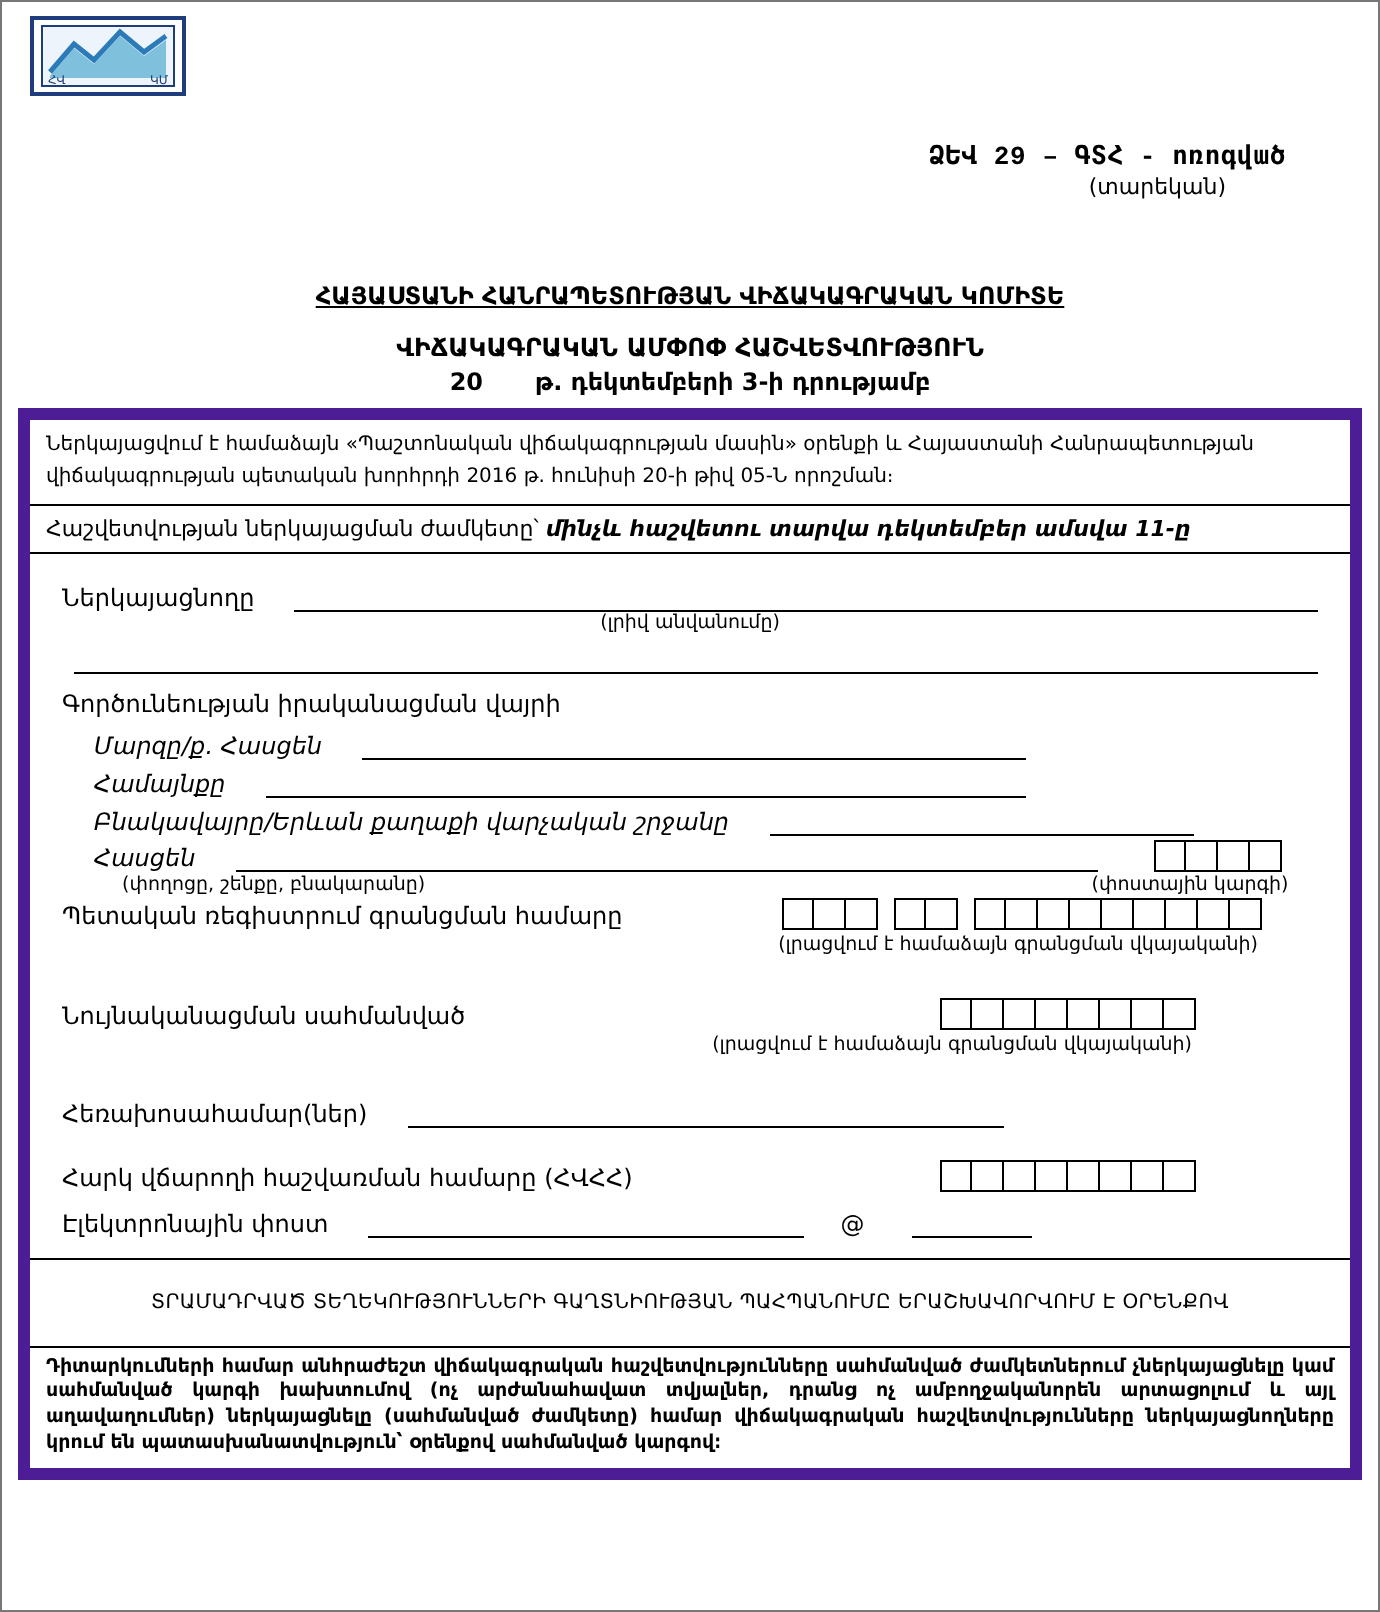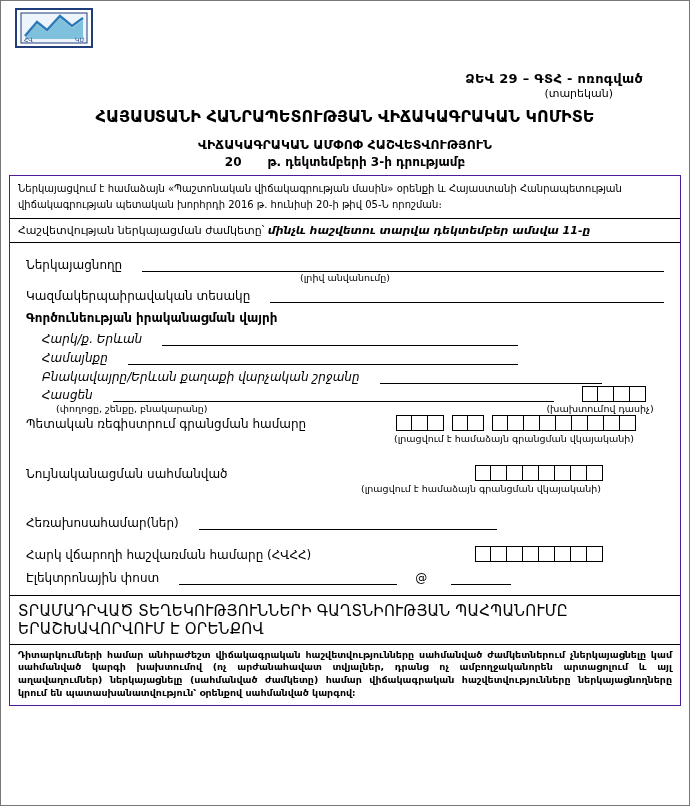--- a/index.html
+++ b/index.html
@@ -6,47 +6,47 @@
   html,body { background:#ffffff; }
   .page {
     width:690px; height:806px; position:relative; overflow:hidden;
     background:#ffffff; color:#000;
     font-family:"DejaVu Sans", sans-serif;
     border:1px solid #777;
   }
   .logo { position:absolute; top:7px; left:14px; }
 
   .form-code-block { margin-top:70px; text-align:right; padding-right:46px; }
-  .form-code { font-weight:bold; font-size:13px; letter-spacing:0.3px; }
+  .form-code { font-weight:bold; font-size:13px; letter-spacing:0.3px;font-family:Liberation Mono, monospace; }
   .form-period { font-size:11px; padding-right:30px; margin-top:1px; }
 
   .title { text-align:center; font-weight:bold; color:#000; }
-  .committee { margin-top:7px; font-size:16px; }
+  .committee { margin-top:41px; font-size:12px;text-decoration:underline; }
   .report { margin-top:11px; font-size:12.5px; }
   .main-title { margin-top:10px; font-size:12.5px; width:648px; margin-left:auto; margin-right:auto; line-height:1.42; }
   .date-line { text-align:center; font-weight:bold; font-size:12px; margin-top:3px; }
   .year-gap { display:inline-block; width:26px; }
 
-  .frame { margin:6px 8px 0; border:1px solid #4c1d95; background:#fff; }
+  .frame { margin:6px 8px 0; border:6px solid #4c1d95; background:#fff; }
   .sec { border-top:1px solid #000; }
   .sec:first-child { border-top:none; }
 
   .legal { font-size:10px; line-height:1.55; padding:5px 8px 6px; }
   .deadline { font-size:11px; padding:5px 8px; }
   .emph { font-weight:bold; font-style:italic; }
 
   .fields { padding:8px 16px 10px; font-size:12px; }
   .row { display:flex; align-items:flex-end;gap:14px; }
   .lbl { white-space:nowrap; }
   .fill { flex:1; border-bottom:1px solid #000; height:15px; margin-left:6px; }
   .hint { font-size:9.5px; line-height:1.25; }
   .tcenter { text-align:center; }
   .tright { text-align:right; }
   .indent { margin-left:16px; font-style:italic; }
-  .bold-head { font-weight:bold; margin-top:8px; }
+  .bold-head { font-weight:normal; margin-top:8px; }
 
   .mt2{margin-top:2px}.mt4{margin-top:4px}.mt6{margin-top:6px}.mt8{margin-top:8px}
   .mt16{margin-top:16px}.mt18{}.mt20{margin-top:20px}
 
   .cells { display:flex; }
   .cell { width:16px; height:16px; border:1px solid #000; background:#fff; }
   .cell + .cell { border-left:none; }
   .postal-cells { margin-left:14px; margin-right:18px; }
   .cellgroups { display:flex; margin-left:auto; margin-right:28px; }
   .cellgroups .cells + .cells { margin-left:8px; }
@@ -59,21 +59,21 @@
   .idcode-hint { margin-right:63px; margin-top:2px; }
 
   .fill-phone { flex:0 0 298px; }
   .fill-email-1 { flex:0 0 218px; }
   .fill-email-2 { flex:0 0 60px; }
   .at-sign { margin:0 4px; }
 
   .mr146 { margin-right:146px; }
   .mr62 { margin-right:62px; }
 
-  .confidentiality { font-size:15px; padding:6px 8px; letter-spacing:0.2px; }
+  .confidentiality { font-size:10px; text-align:center; padding:16px 8px; letter-spacing:0.2px; }
   .footer-note { font-size:9.5px; font-weight:bold; line-height:1.35; padding:4px 8px 5px; text-align:justify; }
 </style>
 </head>
 <body>
 
 <div class="page">
 
   <svg class="logo" width="78" height="40" viewBox="0 0 78 40">
     <rect x="1" y="1" width="76" height="38" fill="#ffffff" stroke="#1f3d7a" stroke-width="2"></rect>
     <rect x="6" y="5" width="66" height="30" fill="#eef4fb" stroke="#1f3d7a" stroke-width="1"></rect>
@@ -105,28 +105,27 @@
 
     <div class="sec fields">
 
       <div class="row mt6">
         <span class="lbl">Ներկայացնողը</span>
         <span class="fill"></span>
       </div>
       <div class="hint tcenter">(լրիվ անվանումը)</div>
 
       <div class="row mt4">
-        <span class="lbl">Կազմակերպաիրավական տեսակը</span>
         <span class="fill"></span>
       </div>
 
       <div class="bold-head">Գործունեության իրականացման վայրի</div>
 
       <div class="row indent mt6 mr146">
-        <span class="lbl">Հարկ/ք. Երևան</span>
+        <span class="lbl">Մարզը/ք. Հասցեն</span>
         <span class="fill"></span>
       </div>
 
       <div class="row indent mt4 mr146">
         <span class="lbl">Համայնքը</span>
         <span class="fill"></span>
       </div>
 
       <div class="row indent mt4 mr62">
         <span class="lbl">Բնակավայրը/Երևան քաղաքի վարչական շրջանը</span>
@@ -138,21 +137,21 @@
         <span class="fill"></span>
         <span class="cells postal-cells">
             <span class="cell"></span>
             <span class="cell"></span>
             <span class="cell"></span>
             <span class="cell"></span>
           </span>
       </div>
       <div class="hint-row">
         <span class="hint addr-hint">(փողոցը, շենքը, բնակարանը)</span>
-        <span class="hint postal-hint">(խախտումով դասիչ)</span>
+        <span class="hint postal-hint">(փոստային կարգի)</span>
       </div>
 
       <div class="row mt18">
         <span class="lbl">Պետական ռեգիստրում գրանցման համարը</span>
         <span class="cellgroups">
           <span class="cells">
               <span class="cell"></span>
               <span class="cell"></span>
               <span class="cell"></span>
             </span>

